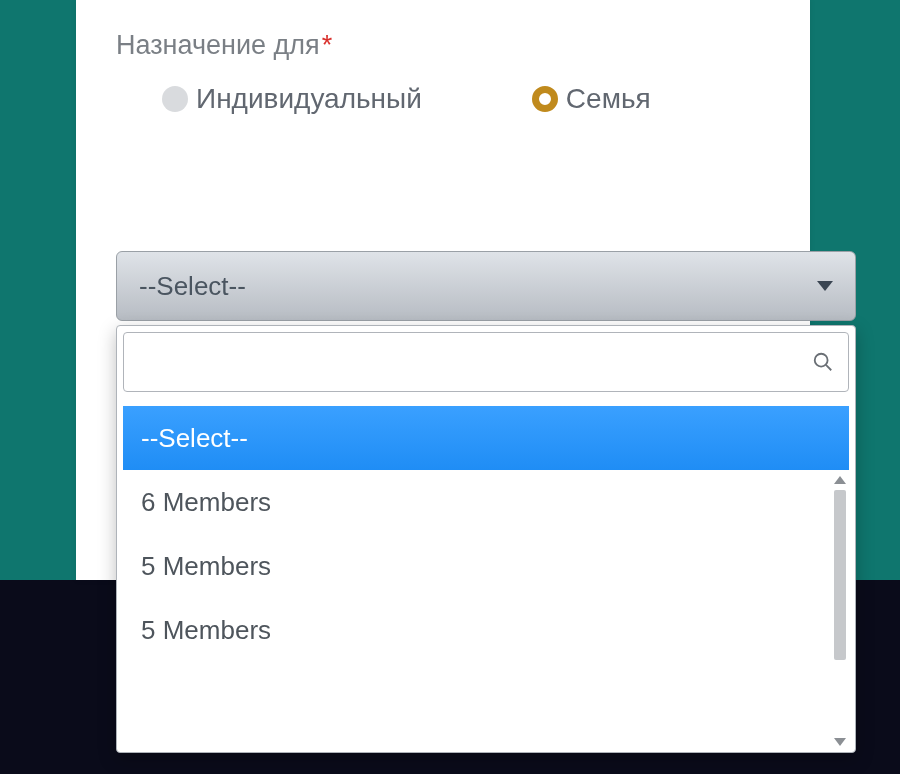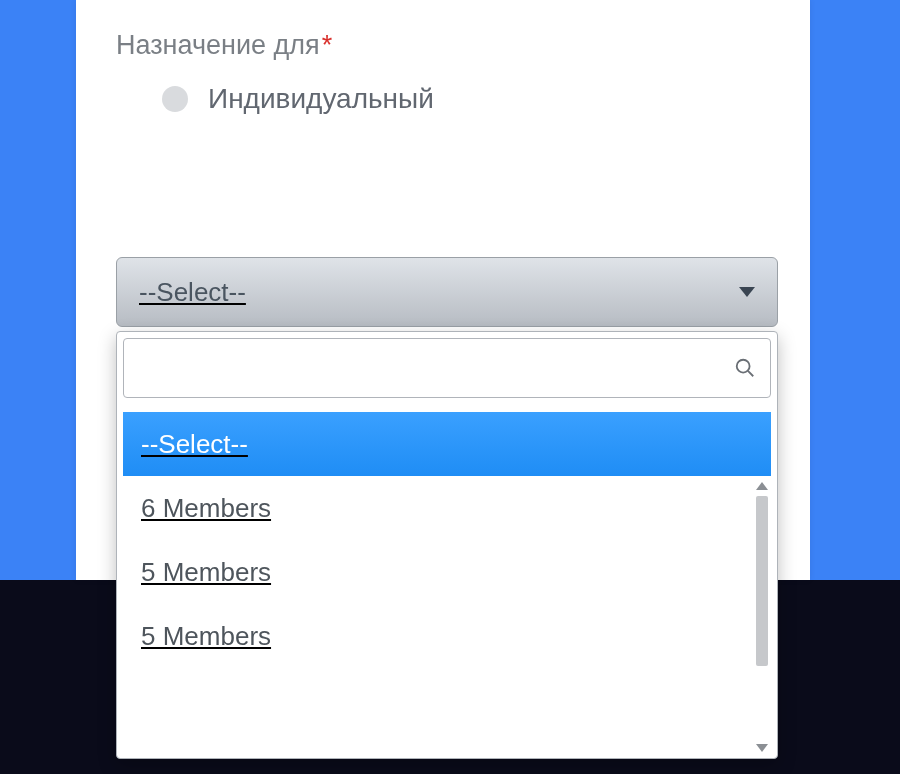--- a/index.html
+++ b/index.html
@@ -8,21 +8,21 @@
     width: 900px;
     height: 774px;
     font-family: Arial, Helvetica, sans-serif;
     background: #f5f5f5;
     overflow: hidden;
   }
   .page {
     position: relative;
     width: 900px;
     height: 774px;
-    background: #3b82f6;
+    background: #0f766e;
   }
   .card {
     position: absolute;
     left: 76px;
     top: 0;
     width: 734px;
     height: 580px;
     background: #ffffff;
     box-shadow: 0 0 6px rgba(0,0,0,0.08);
     padding-left: 40px;
@@ -51,21 +51,21 @@
   .radio-row {
     display: flex;
     gap: 110px;
     padding-left: 46px;
     margin-bottom: 56px;
     align-items: center;
   }
   .radio-opt {
     display: flex;
     align-items: center;
-    gap: 20px;
+    gap: 8px;
     cursor: pointer;
   }
   .radio-glyph {
     width: 26px;
     height: 26px;
     border-radius: 50%;
     box-sizing: border-box;
     flex: 0 0 auto;
   }
   .radio-unchecked {
@@ -77,24 +77,23 @@
   }
   .radio-text {
     font-size: 28px;
     color: #616770;
   }
 
   
   .dropdown-wrap {
     position: absolute;
     left: 116px;
-    top: 257px;
-    width: 662px;
+    top: 251px;
+    width: 740px;
     z-index: 10;
-    text-decoration: underline;
   }
   .dd-header {
     height: 70px;
     border: 1px solid #9aa0a6;
     border-radius: 6px;
     background: linear-gradient(to bottom, #dfe3e8 0%, #b7bcc3 100%);
     display: flex;
     align-items: center;
     justify-content: space-between;
     padding: 0 22px;
@@ -214,20 +213,24 @@
 
     <div class="field-label">
       <span>Назначение для</span><span class="req">*</span>
     </div>
 
     <div class="radio-row">
       <div class="radio-opt">
         <span class="radio-glyph radio-unchecked"></span>
         <span class="radio-text">Индивидуальный</span>
       </div>
+      <div class="radio-opt">
+        <span class="radio-glyph radio-checked"></span>
+        <span class="radio-text">Семья</span>
+      </div>
     </div>
 
 
   </div>
 
   <div class="dropdown-wrap">
 
     <div class="dd-header">
       <span class="dd-header-text">--Select--</span>
       <span class="dd-caret"></span>

